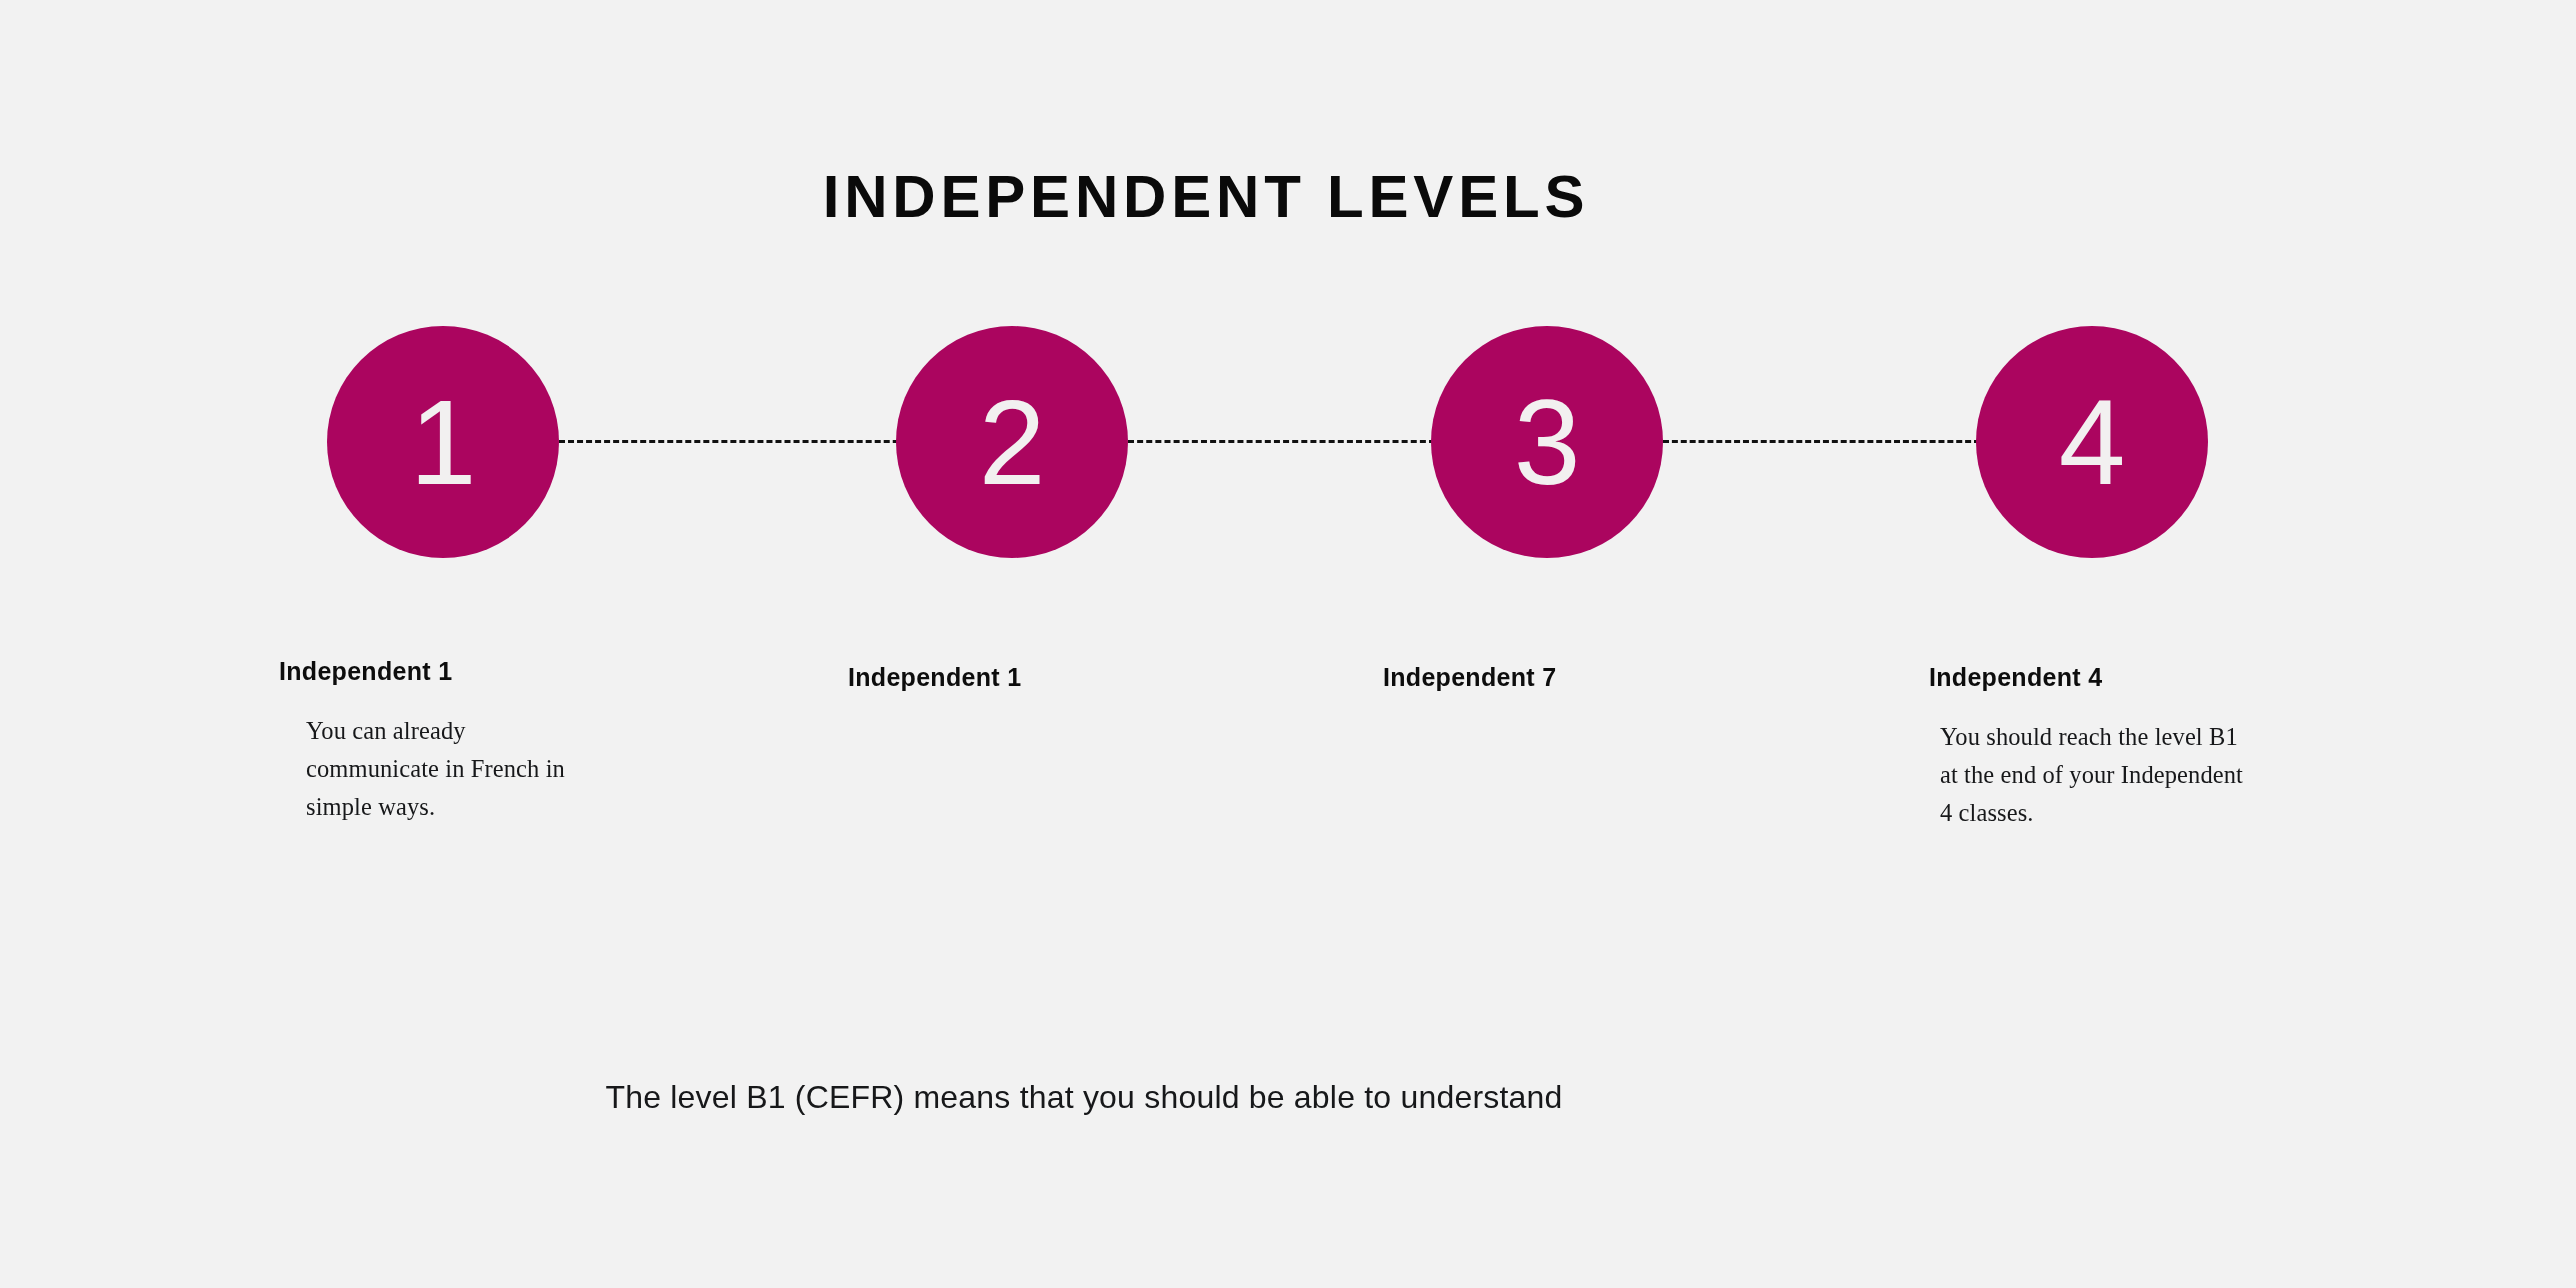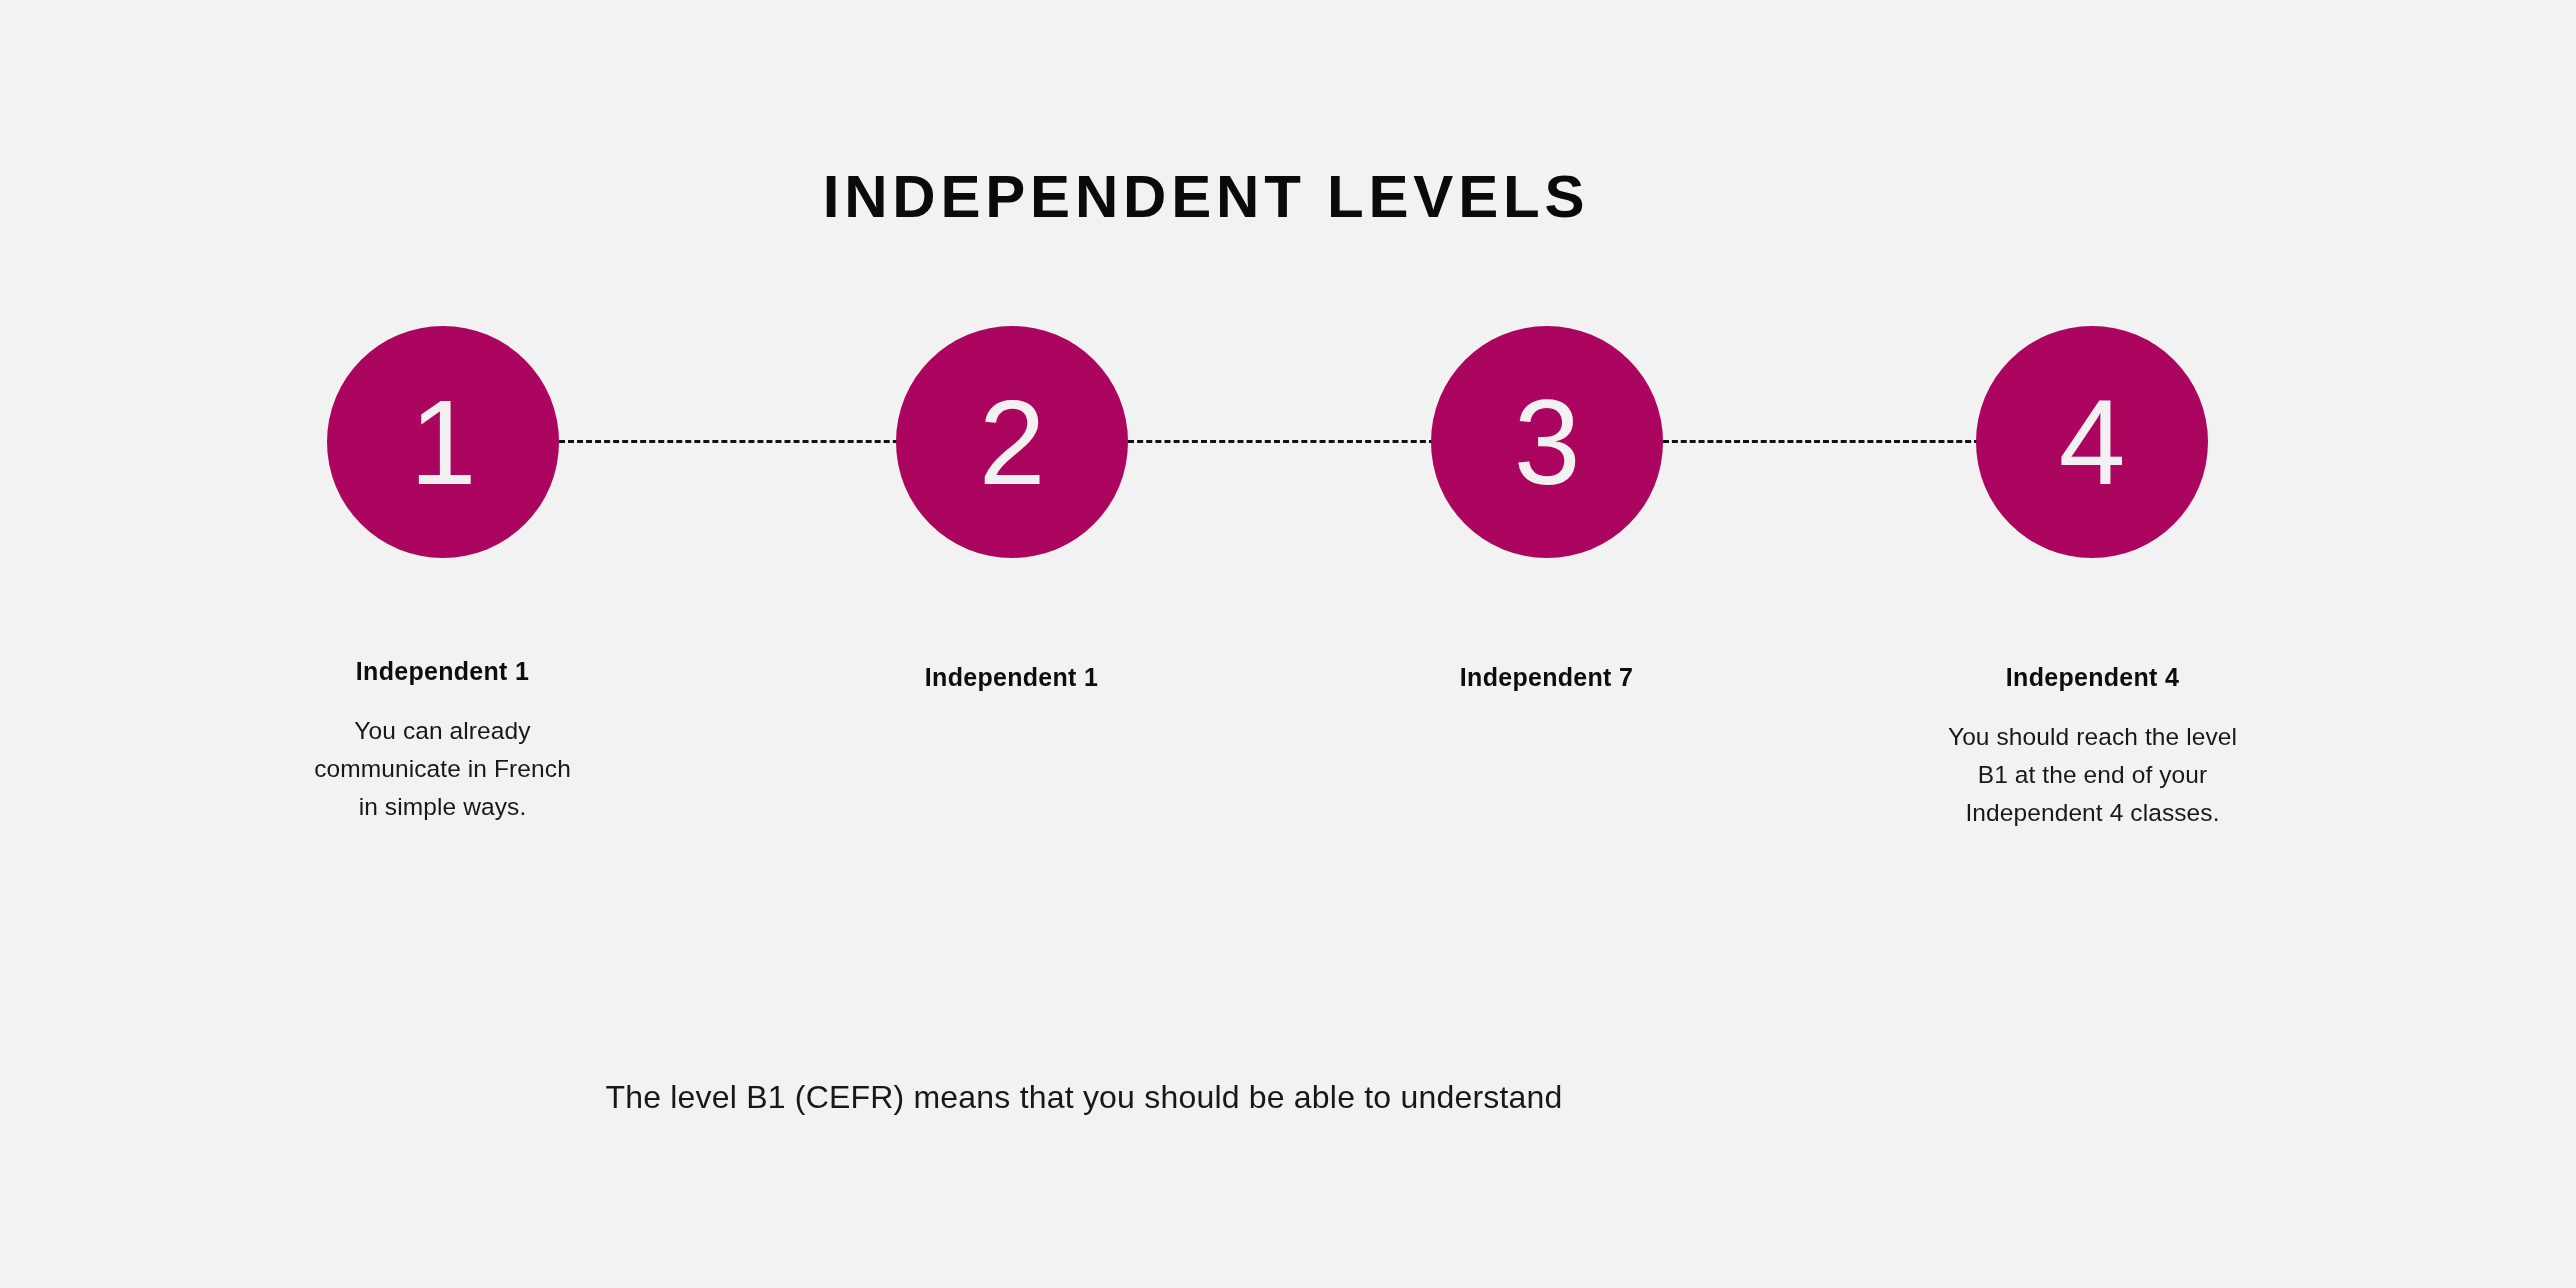--- a/index.html
+++ b/index.html
@@ -76,39 +76,40 @@
     font-size: 120px;
     font-weight: 400;
     color: #F2F0F0;
     line-height: 1;
     letter-spacing: 0;
   }
 
   
   .node-caption {
     position: absolute;
-    text-align: center;
+    text-align: left;
   }
 
   .node-label {
     font-size: 25px;
     font-weight: 700;
     color: #0D0D0D;
     letter-spacing: 0.3px;
     line-height: 1.2;
     white-space: nowrap;
   }
 
   .node-desc {
     margin-top: 26px;
     font-size: 24.5px;
     font-weight: 400;
     color: #17181A;
     line-height: 1.55;
     letter-spacing: 0.1px;
+    font-family: Liberation Serif, serif;
   }
 
   .node-desc:empty {
     display: none;
   }
 
   
   #footer-note {
     position: absolute;
     left: 0;

